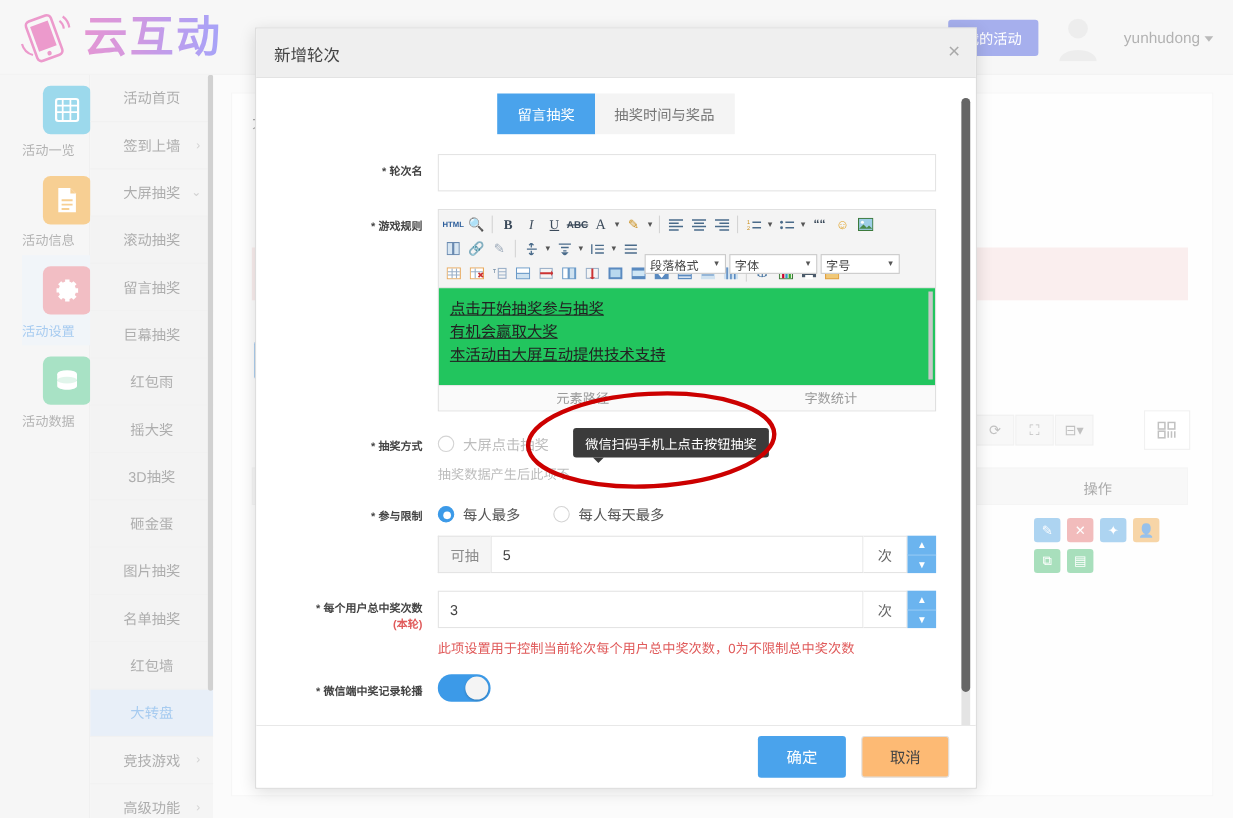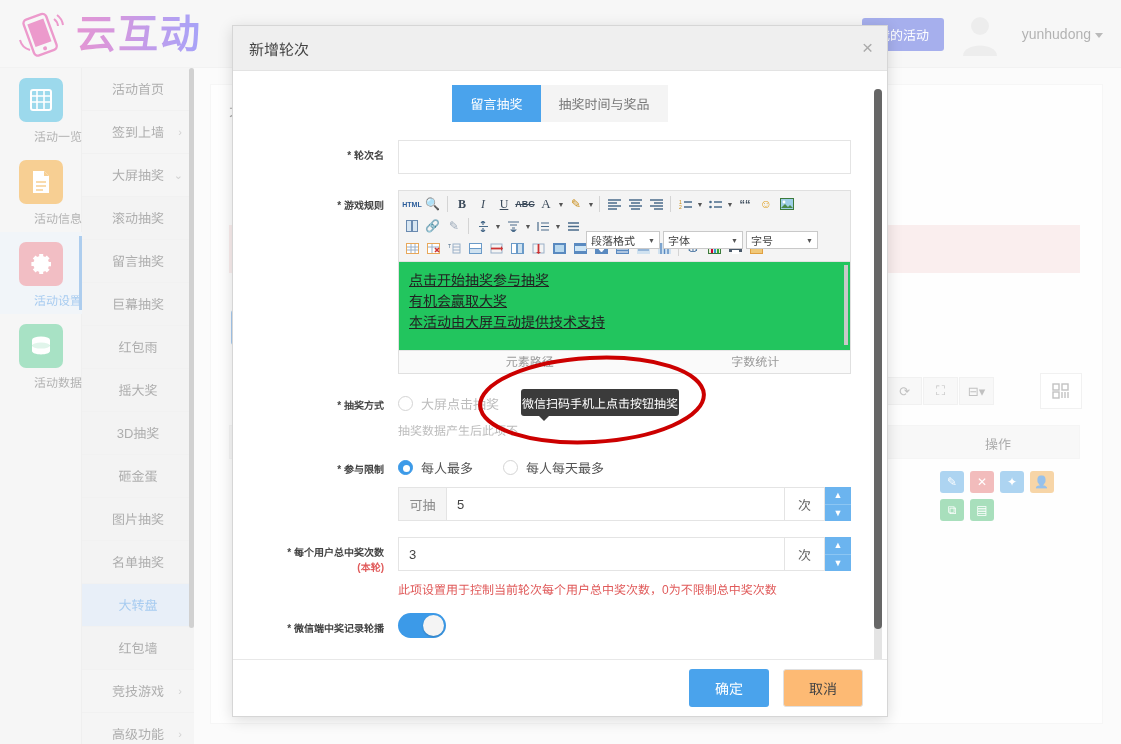--- a/index.html
+++ b/index.html
@@ -45,21 +45,21 @@
     position:absolute; right:18px; top:26px; font-size:14px; color:#555;
   }
   .caret-dn { display:inline-block; margin-left:4px; border-left:4px solid transparent;
     border-right:4px solid transparent; border-top:5px solid #666; vertical-align:middle; }
 
   
   .rail {
     position:absolute; left:0; top:68px; width:82px; height:676px;
     background:#ececec; border-right:1px solid #dcdcdc;
   }
-  .rail-item { width:82px; padding:10px 0 6px; text-align:right; cursor:pointer; position:relative; }
+  .rail-item { width:82px; padding:10px 0 6px; text-align:left; cursor:pointer; position:relative;margin-left:20px; }
   .rail-item.active { background:#e0e8f2; }
   .rail-item.active::after{
     content:""; position:absolute; right:0; top:4px; bottom:4px; width:3px; background:#4a90d9;
   }
   .rail-ico {
     width:44px; height:44px; border-radius:7px; margin:0 auto 5px;
     display:flex; align-items:center; justify-content:center;
   }
   .rail-lab { font-size:12px; color:#555; }
   .rail-item.active .rail-lab { color:#3c8dde; }
@@ -262,21 +262,21 @@
     position:relative; cursor:pointer;
   }
   .toggle::after {
     content:""; position:absolute; right:2px; top:2px; width:21px; height:21px;
     border-radius:50%; background:#f4f4f4; box-shadow:0 1px 2px rgba(0,0,0,.2);
   }
 
   
   .tooltip {
     position:absolute; left:521px; top:389px; background:#3b3b3b; color:#fff;
-    font-size:12px; padding:5px 1px; border-radius:3px; z-index:50; white-space:nowrap;text-align:right;
+    font-size:12px; padding:5px 11px; border-radius:3px; z-index:50; white-space:nowrap;text-align:right;
   }
   .tooltip::after {
     content:""; position:absolute; left:18px; bottom:-5px;
     border-left:5px solid transparent; border-right:5px solid transparent;
     border-top:5px solid #3b3b3b;
   }
 
   
   .annot { position:absolute; left:476px; top:354px; z-index:60; pointer-events:none; }
 </style>
@@ -392,25 +392,25 @@
     </div>
     <div class="sub-item lvl2">
       <span>砸金蛋</span>
     </div>
     <div class="sub-item lvl2">
       <span>图片抽奖</span>
     </div>
     <div class="sub-item lvl2">
       <span>名单抽奖</span>
     </div>
+    <div class="sub-item lvl2">
+      <span>红包墙</span>
+    </div>
     <div class="sub-item lvl2 active">
       <span>大转盘</span>
-    </div>
-    <div class="sub-item lvl2">
-      <span>红包墙</span>
     </div>
     <div class="sub-item">
       <span>竞技游戏</span>
       <span class="arw">›</span>
     </div>
     <div class="sub-item">
       <span>高级功能</span>
       <span class="arw">›</span>
     </div>
     <div class="sub-scroll"></div>

